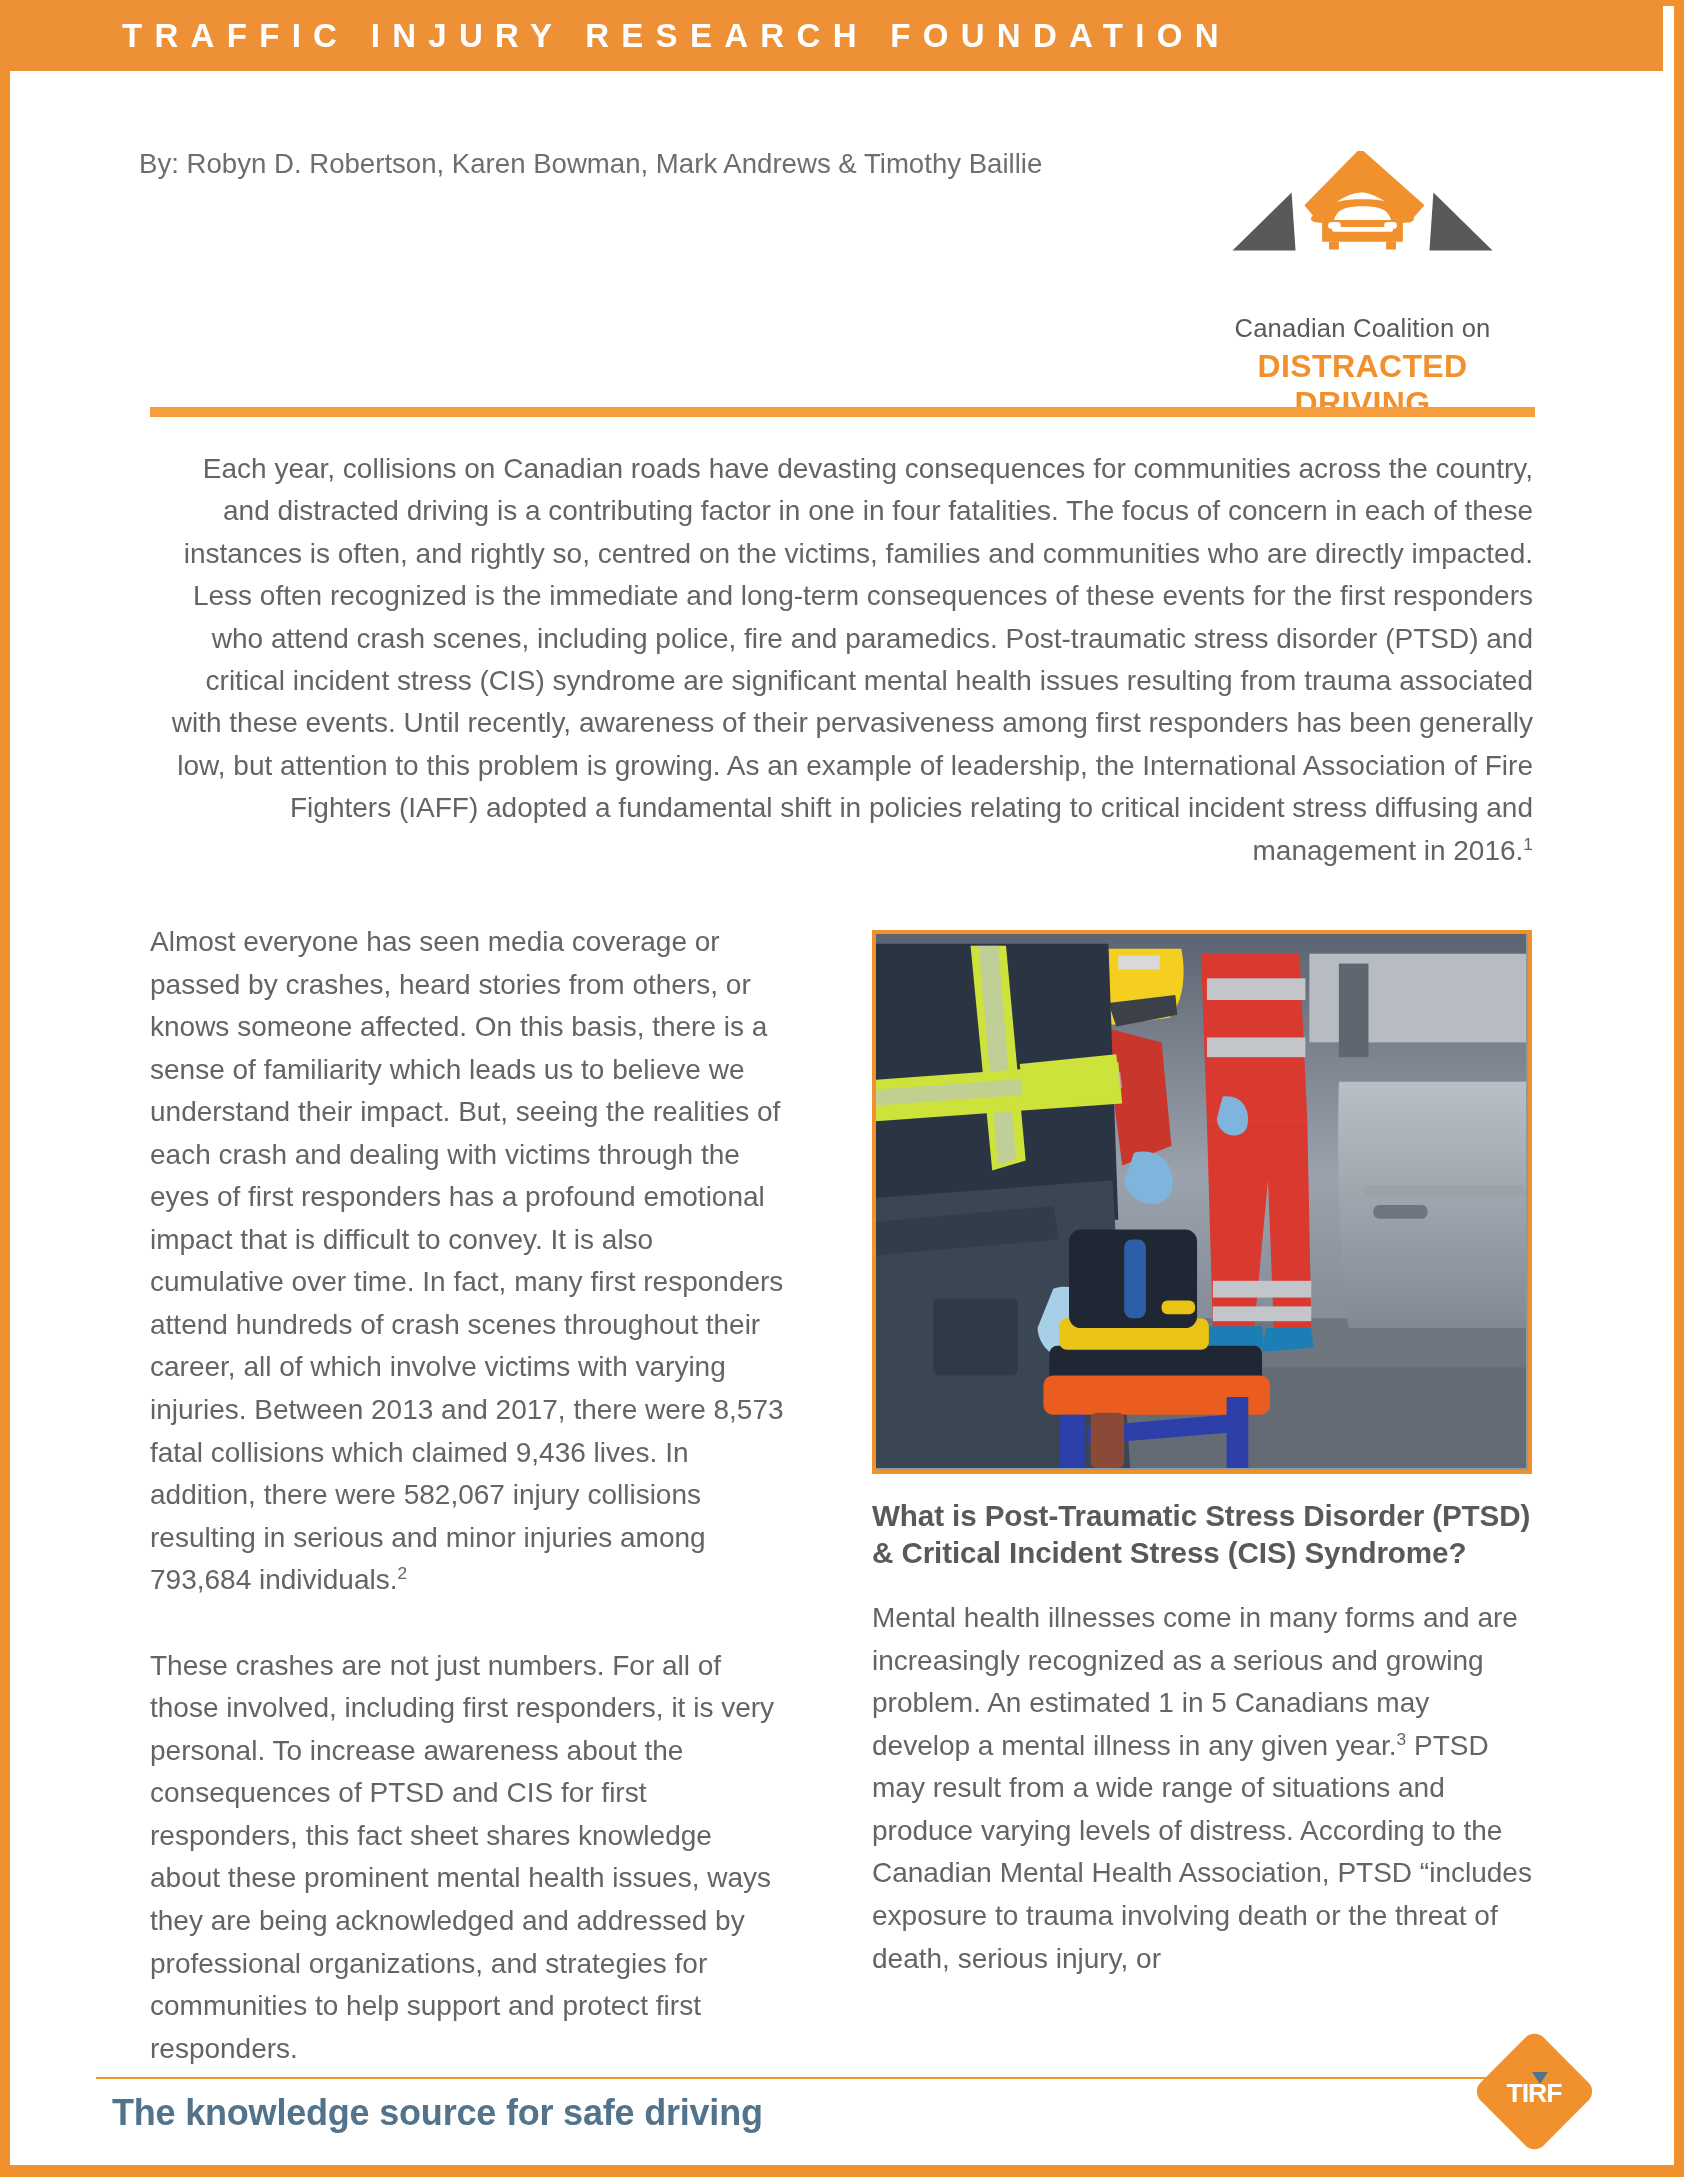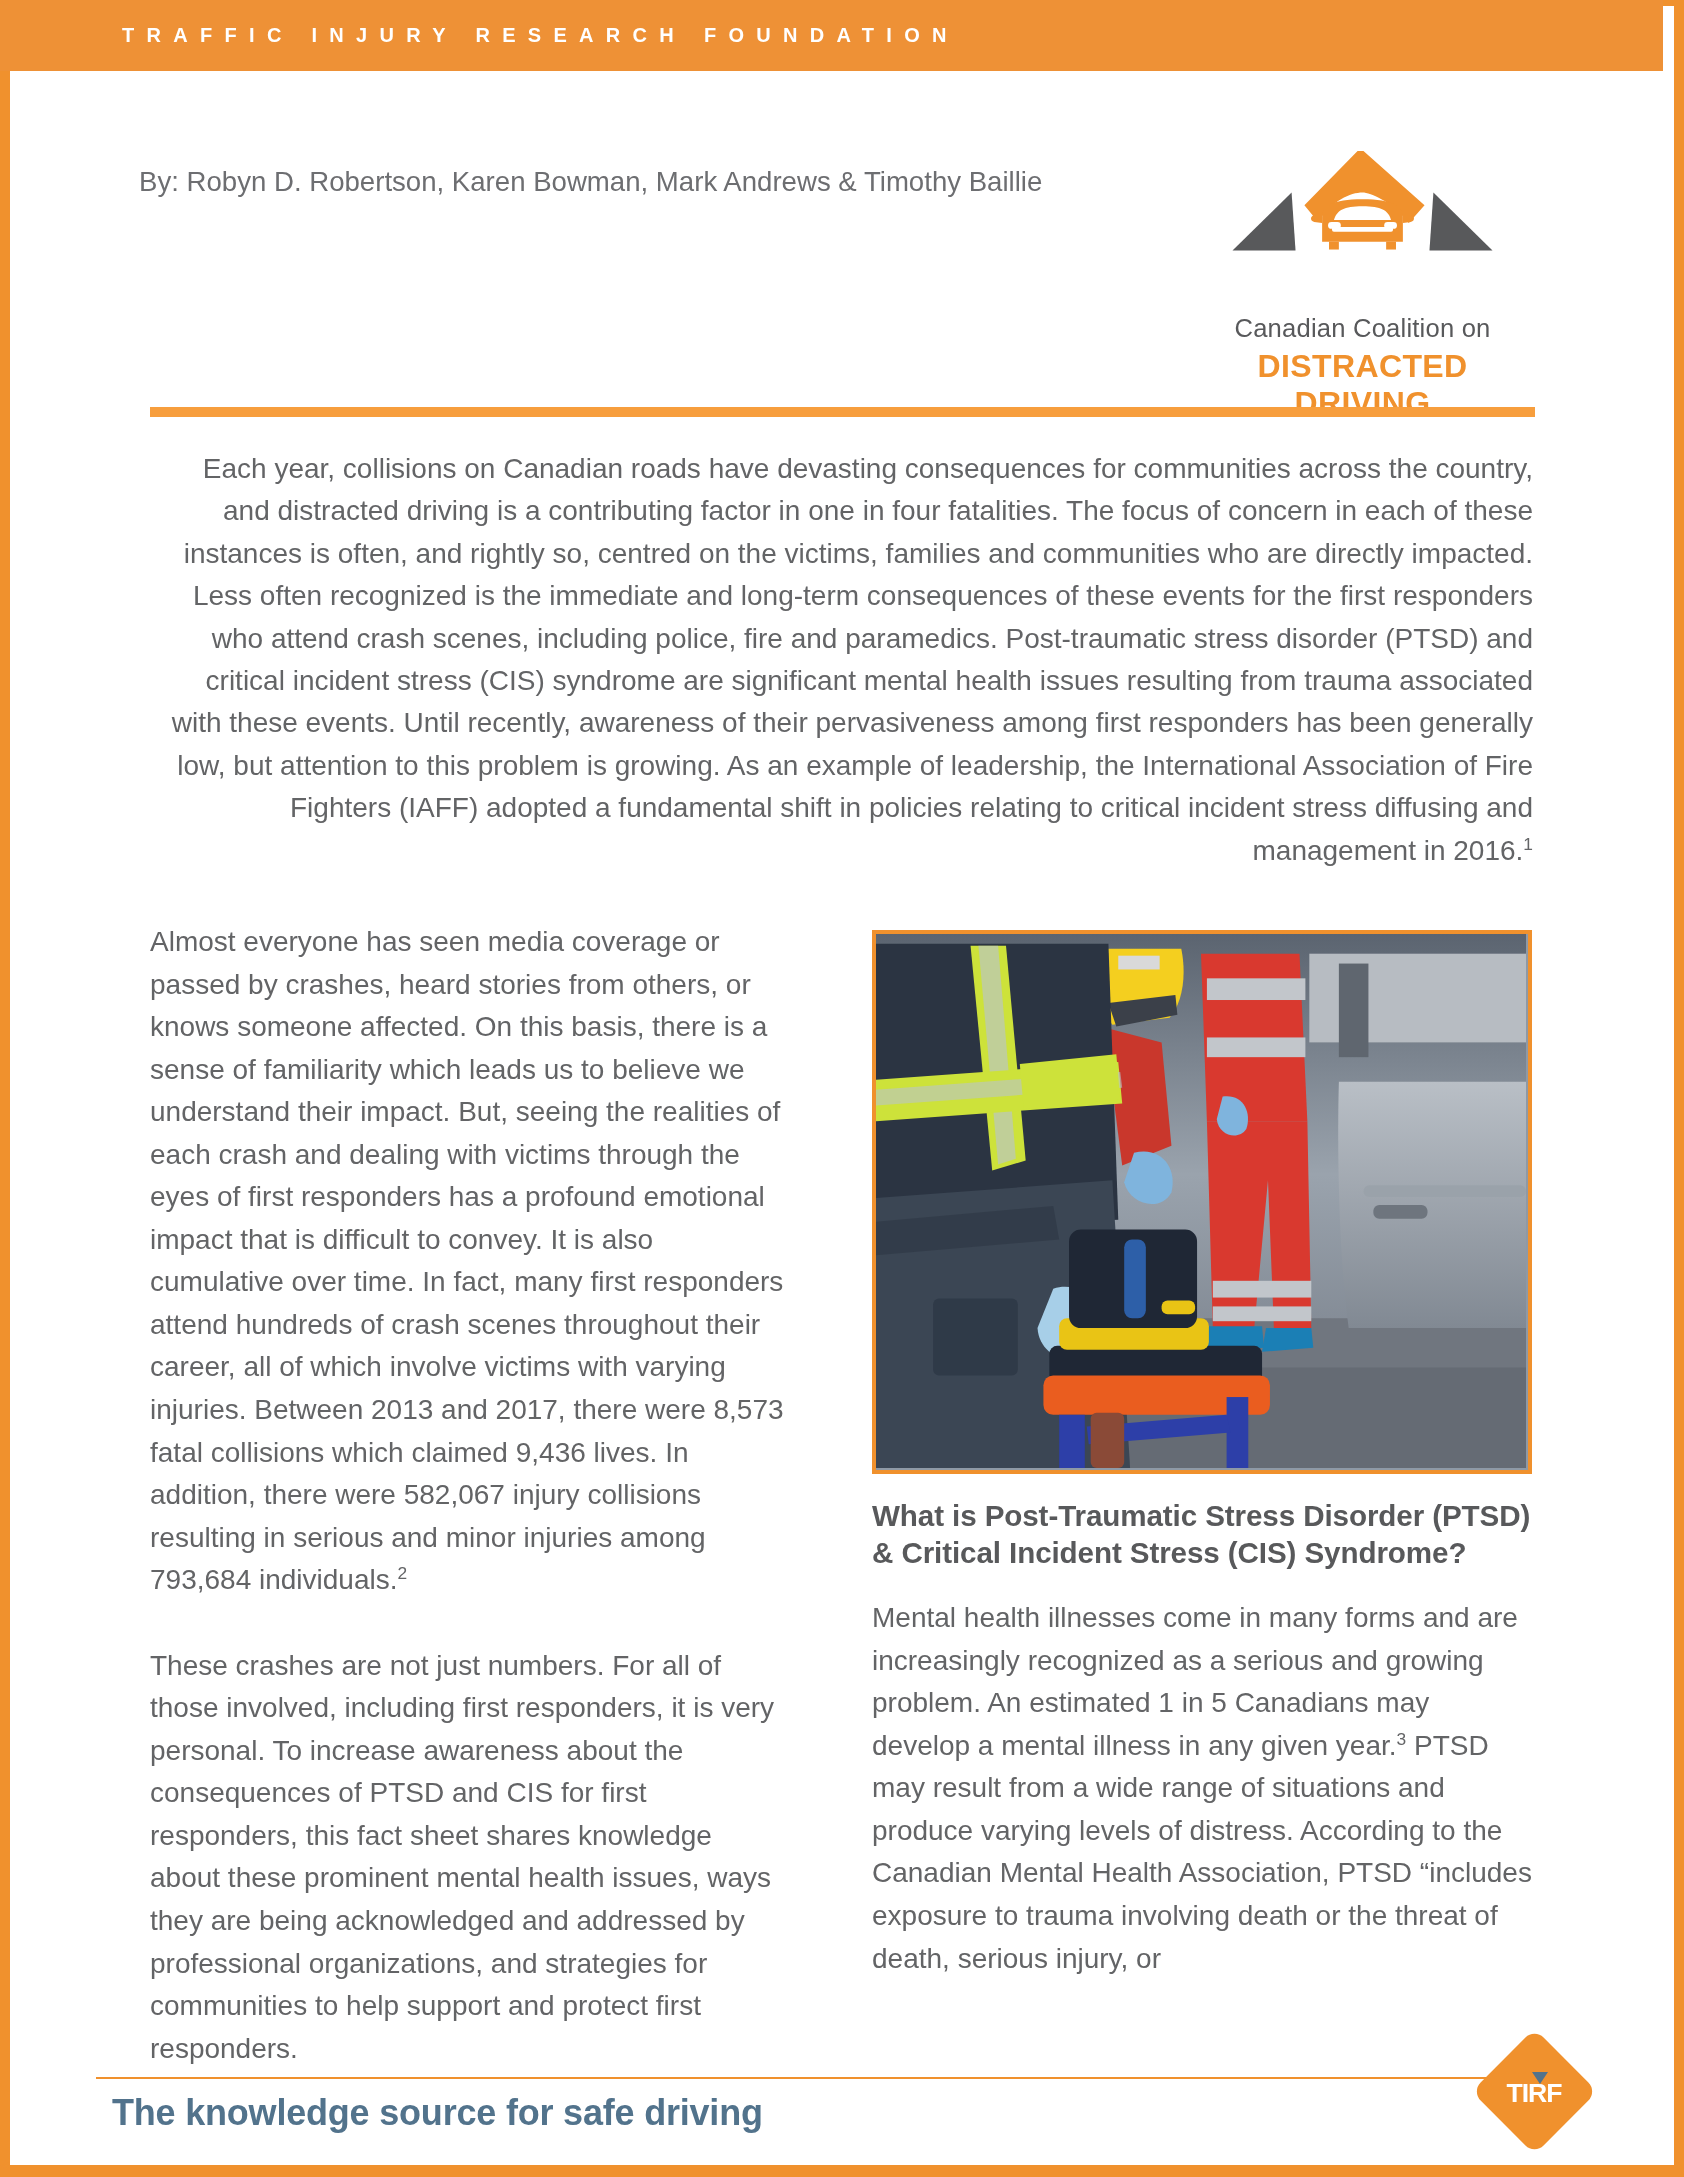--- a/index.html
+++ b/index.html
@@ -28,21 +28,21 @@
     position: absolute;
     left: 0; top: 0;
     width: 1663px;
     height: 71px;
     background: #EE9136;
     display: flex;
     align-items: center;
   }
   .banner-title {
     color: #ffffff;
-    font-size: 20px;
+    font-size: 33px;
     font-weight: bold;
     letter-spacing: 12.3px;
     margin-left: 122px;
     white-space: nowrap;
   }
 
   
   .title-area {
     position: absolute;
     left: 139px;
@@ -53,21 +53,21 @@
     color: #58595B;
     font-size: 41px;
     font-weight: bold;
     line-height: 1.12;
     letter-spacing: -0.3px;
   }
   .byline {
     color: #6D6E71;
     font-size: 27.6px;
     line-height: 1.32;
-    margin-top: 23px;
+    margin-top: 5px;
     font-weight: 300;
   }
   .byline-date {
     color: #6D6E71;
     font-size: 27.6px;
     font-style: italic;
     line-height: 1.3;
     font-weight: 300;
   }
 

